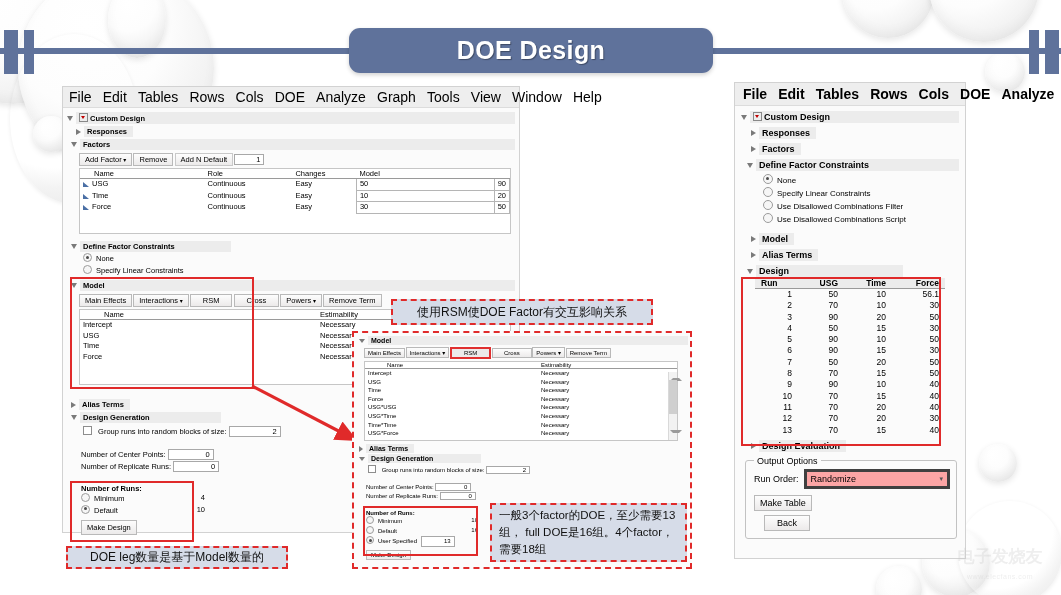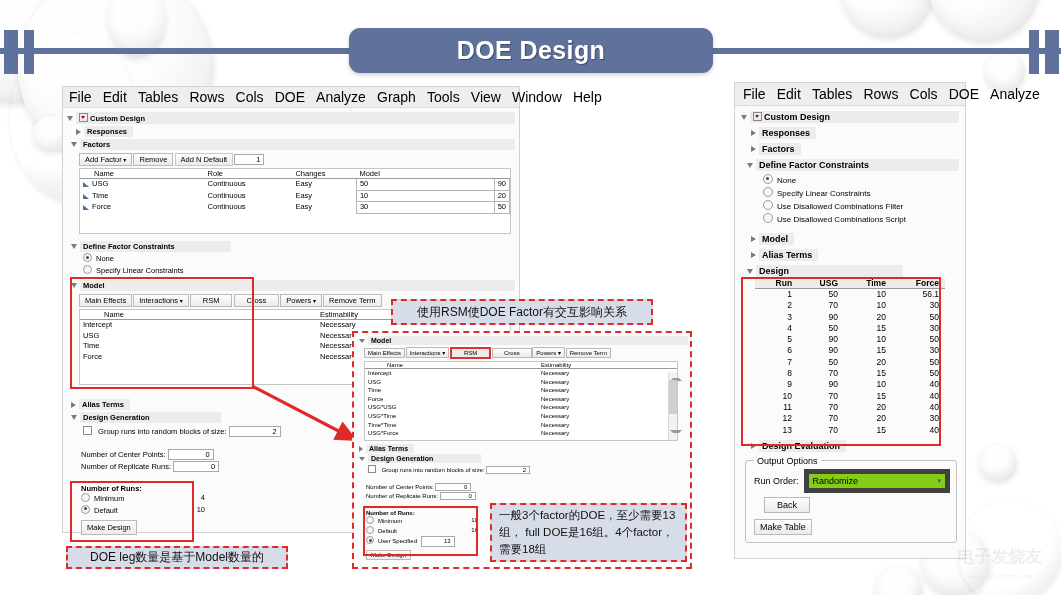--- a/index.html
+++ b/index.html
@@ -400,21 +400,21 @@
       <span class="fieldbox" style="min-width:26px;font-size:6px;margin-left:2px;">13</span>
     </div>
     <div style="margin-top:3px;">
       <span class="btn" style="font-size:6px;padding:1px 4px;">Make Design</span>
     </div>
   </div>
 </div>
 <div class="hlbox" style="left:363px;top:506px;width:115px;height:50px;"></div>
 
 <div class="jmp" style="left:734px;top:82px;width:230px;height:475px;">
-  <div class="menubar" style="padding:3px 4px 3px 8px;">
+  <div class="menubar" style="padding:3px 4px 3px 8px;font-weight:bold;">
     <span>File</span>
     <span>Edit</span>
     <span>Tables</span>
     <span>Rows</span>
     <span>Cols</span>
     <span>DOE</span>
     <span>Analyze</span>
   </div>
 
   <div style="padding:3px 6px 0 6px;font-size:8.5px;">
@@ -455,21 +455,21 @@
     </div>
 
     <div class="outl" style="margin-left:6px;margin-top:4px;">
       <div class="tri open"></div>
       <div class="hdrband" style="font-size:9px;min-width:138px;">Design</div>
     </div>
 
     <table class="grid" style="margin:1px 0 0 14px;width:190px;font-size:8.5px;">
       <thead>
           <tr>
-        <th style="text-align:right;font-weight:bold;background:#ececec;padding:0 6px;">Run</th>
+        <th style="text-align:left;font-weight:bold;background:#ececec;padding:0 6px;">Run</th>
         <th style="text-align:right;font-weight:bold;background:#ececec;padding:0 6px;">USG</th>
         <th style="text-align:right;font-weight:bold;background:#ececec;padding:0 6px;">Time</th>
         <th style="text-align:right;font-weight:bold;background:#ececec;padding:0 6px;">Force</th>
       </tr>
         </thead>
       <tbody id="design-rows">
           <tr style="line-height: 11.3px;">
             <td style="text-align: right; padding: 0px 6px;">1</td>
             <td style="text-align: right; padding: 0px 6px;">50</td>
             <td style="text-align: right; padding: 0px 6px;">10</td>
@@ -552,30 +552,30 @@
 
     <div class="outl" style="margin-left:10px;margin-top:4px;">
       <div class="tri"></div>
       <div class="hdrband" style="font-size:9px;">Design Evaluation</div>
     </div>
 
     <fieldset style="margin:4px 2px 0 4px;border:1px solid #c2c2c2;border-radius:3px;padding:2px 6px 7px 8px;">
       <legend style="font-size:9px;padding:0 3px;">Output Options</legend>
       <div style="display:flex;align-items:center;gap:5px;margin-top:1px;">
         <span style="font-size:9px;">Run Order:</span>
-        <div style="flex:1;background:#84cc16;border:5px solid #404040;font-size:9px;padding:2px 4px;display:flex;align-items:center;justify-content:space-between;">
+        <div style="flex:1;background:#fca5a5;border:3px solid #404040;font-size:9px;padding:2px 4px;display:flex;align-items:center;justify-content:space-between;">
           <span>Randomize</span>
           <span style="font-size:7px;color:#555;">▾</span>
         </div>
       </div>
+      <div style="margin-top:6px;">
+        <span class="btn" style="font-size:9px;padding:2px 5px;">Make Table</span>
+      </div>
       <div style="margin-top:4px;padding-left:10px;">
         <span class="btn" style="font-size:9px;padding:2px 12px;">Back</span>
-      </div>
-      <div style="margin-top:6px;">
-        <span class="btn" style="font-size:9px;padding:2px 5px;">Make Table</span>
       </div>
     </fieldset>
   </div>
 </div>
 <div class="hlbox" style="left:741px;top:277px;width:200px;height:169px;"></div>
 
 <div class="callout" style="left:391px;top:299px;width:262px;height:26px;">
   <span>使用RSM使DOE Factor有交互影响关系</span>
 </div>
 

